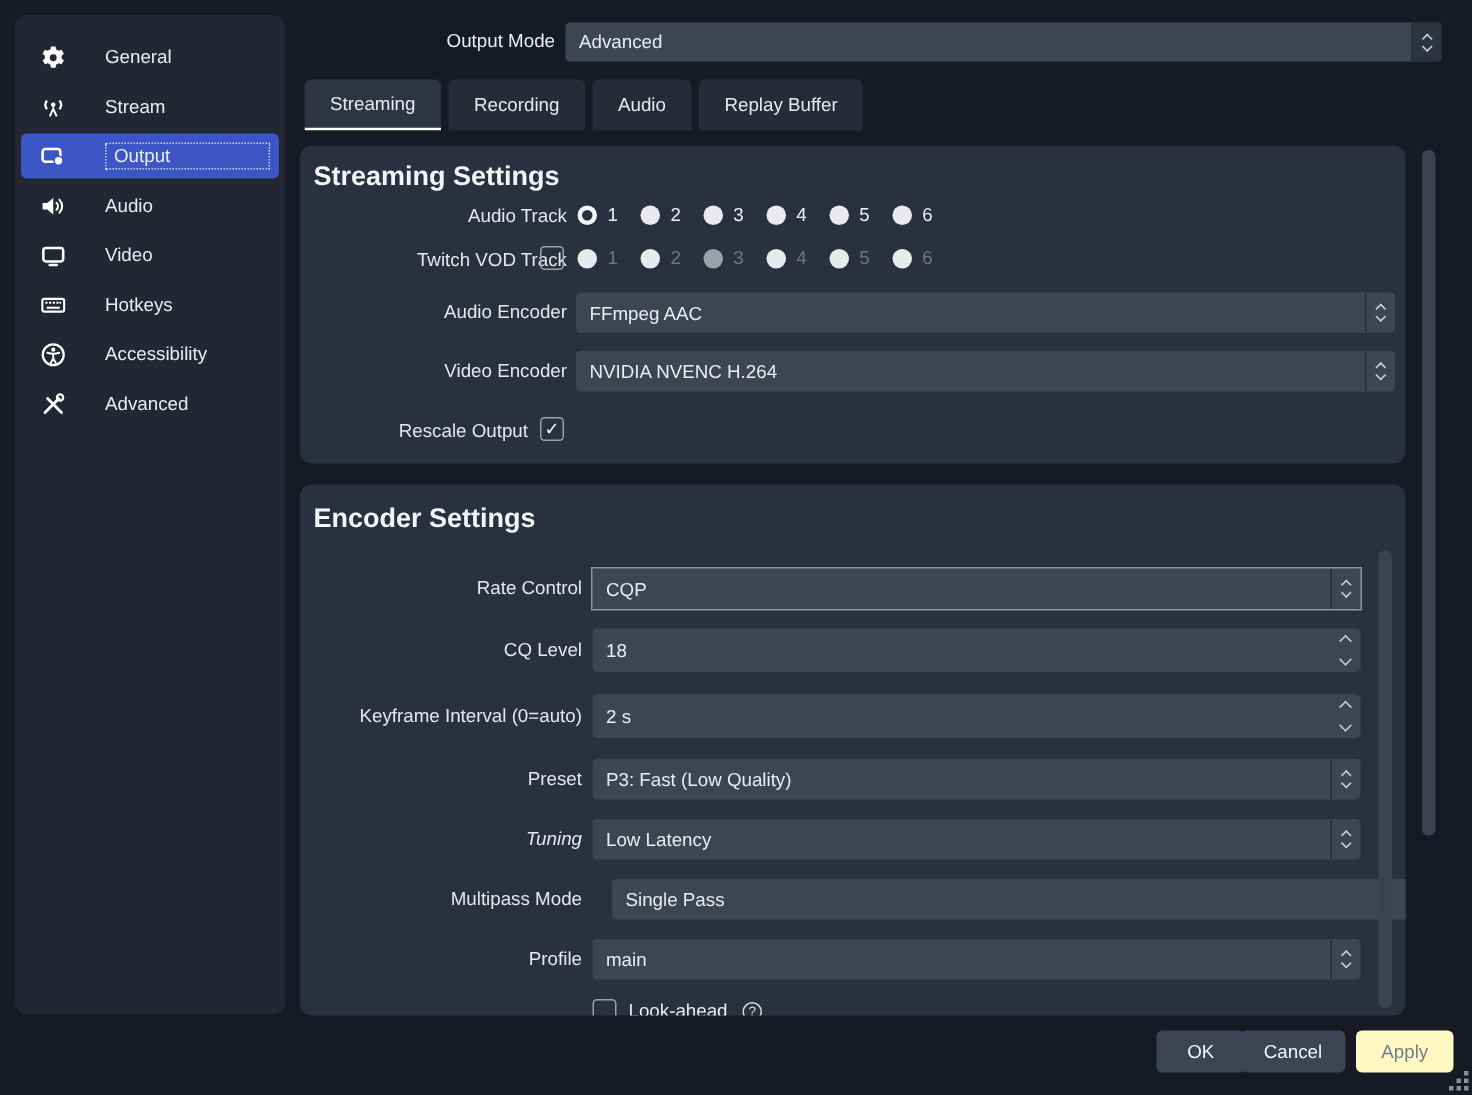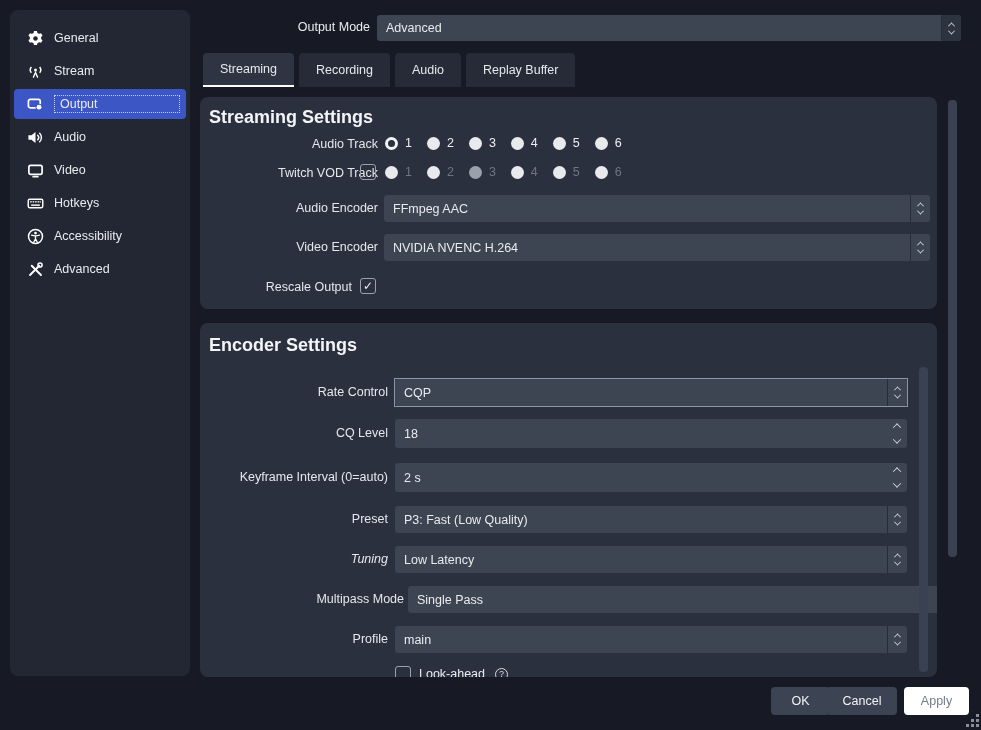--- a/index.html
+++ b/index.html
@@ -11,21 +11,21 @@
     color:#e9ebef;
     position:relative;
     overflow:hidden;
   }
   
   .sidebar {
     position:absolute; left:10px; top:10px; width:180px; height:666px;
     background:#232734; border-radius:8px; padding-top:10px;
   }
   .side-item {
-    display:flex; align-items:center; gap:10px;
+    display:flex; align-items:center; gap:26px;
     height:30px; margin:3px 4px; padding-left:12px;
     border-radius:4px; cursor:default; color:#e9ebef;
   }
   .side-item .icn { width:18px; height:18px; flex:0 0 18px; display:flex; align-items:center; justify-content:center; }
   .side-item.selected { background:#3d56c5; }
   .side-item.selected .lbl {
     border:1px dotted rgba(225,230,240,.85);
     padding:1px 5px; flex:1; margin-right:6px;
   }
   
@@ -79,21 +79,21 @@
     display:inline-flex; align-items:center; justify-content:center;
     color:#f2f4f8; font-size:12px; line-height:1; background:transparent;
   }
   
   .scrollbar { position:absolute; background:#3a4150; border-radius:4px; }
   
   .btn {
     position:absolute; top:687px; height:28px; border:none; border-radius:4px;
     background:#3c4352; color:#f2f4f7; font-family:inherit; font-size:12.5px;
   }
-  .btn.disabled { background:#ffffff; color:#767c88; }
+  .btn.disabled { background:#fef9c3; color:#767c88; }
   .grip { position:absolute; right:2px; bottom:3px; width:13px; height:13px; }
   .grip i { position:absolute; width:3px; height:3px; background:#8a8e96; }
   
   .help {
     width:13px; height:13px; border:1.4px solid #d7dae0; border-radius:50%;
     display:inline-flex; align-items:center; justify-content:center;
     font-size:9px; color:#d7dae0; margin-left:2px;
   }
   svg { display:block; }
 </style>
@@ -358,21 +358,21 @@
   <div class="field" style="left:195px;top:223px;width:512px;">
     <div class="combo">
         <span class="txt">Low Latency</span>
         <span class="spin">
           <i class="chev up"></i>
           <i class="chev dn"></i>
         </span>
       </div>
   </div>
 
-  <div class="row-label" style="left:16px;width:188px;top:269px;">Multipass Mode</div>
+  <div class="row-label" style="left:0;width:188px;top:269px;">Multipass Mode</div>
   <div class="field" style="left:208px;top:263px;width:596px;">
     <div class="combo">
         <span class="txt">Single Pass</span>
         <span class="spin">
           <i class="chev up"></i>
           <i class="chev dn"></i>
         </span>
       </div>
   </div>
 

